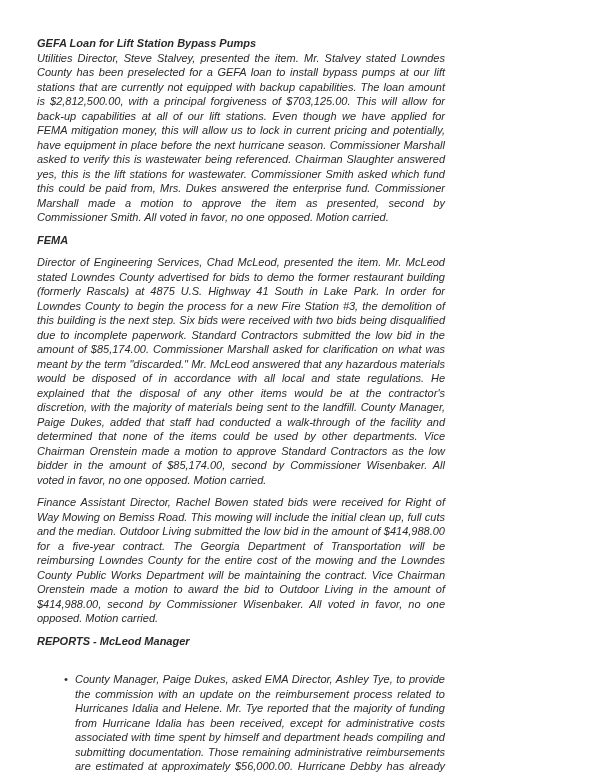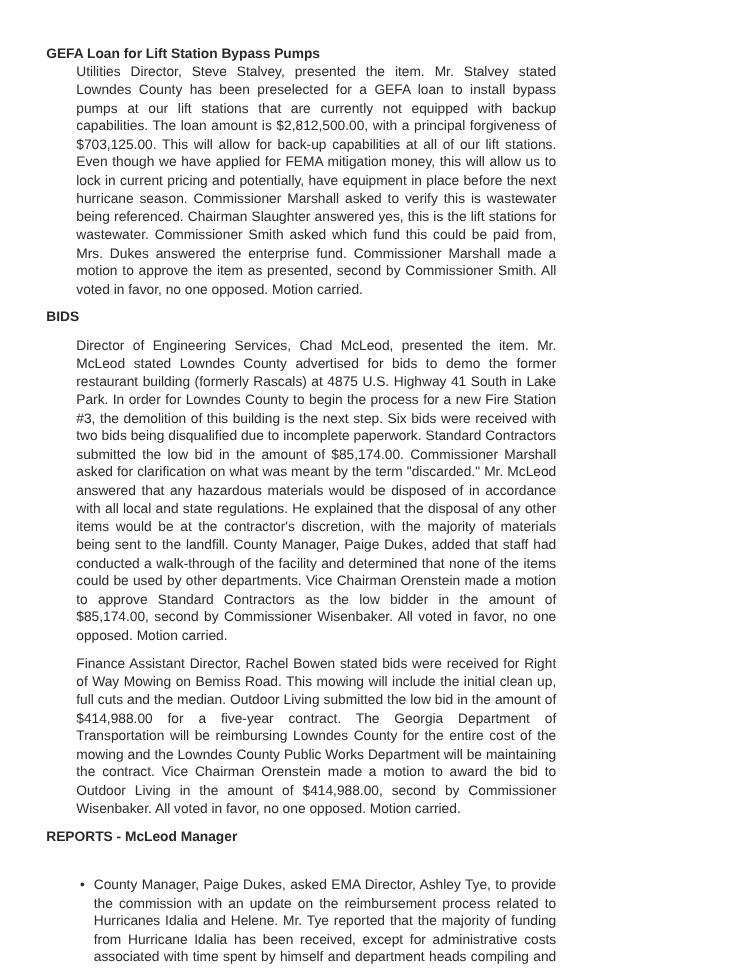--- a/index.html
+++ b/index.html
@@ -12,32 +12,32 @@
   }
   .page {
     width: 480px;
     height: 776px;
     background: #ffffff;
     padding: 36px 35px 10px 37px;
     color: #2a2a2a;
     font-size: 11px;
     line-height: 14.5px;
     overflow: hidden;
+    font-style: italic;
   }
   .section { margin-top: 8px; }
   .section:first-child { margin-top: 0; }
   .section-heading {
     font-size: 11px;
     font-weight: bold;
     line-height: 14.5px;
   }
   .section-body {
     text-align: justify;
     text-justify: inter-word;
-    margin-left: 24px;
   }
   .bullets {
     margin-top: 24px;
     padding-left: 38px;
     list-style: none;
   }
   .bullets li {
     position: relative;
     text-align: justify;
     text-justify: inter-word;
@@ -57,21 +57,21 @@
 <body>
 
 <div class="page">
 
   <div class="section">
     <div class="section-heading">GEFA Loan for Lift Station Bypass Pumps</div>
     <div class="section-body">Utilities Director, Steve Stalvey, presented the item. Mr. Stalvey stated Lowndes County has been preselected for a GEFA loan to install bypass pumps at our lift stations that are currently not equipped with backup capabilities. The loan amount is $2,812,500.00, with a principal forgiveness of $703,125.00. This will allow for back-up capabilities at all of our lift stations. Even though we have applied for FEMA mitigation money, this will allow us to lock in current pricing and potentially, have equipment in place before the next hurricane season. Commissioner Marshall asked to verify this is wastewater being referenced. Chairman Slaughter answered yes, this is the lift stations for wastewater. Commissioner Smith asked which fund this could be paid from, Mrs. Dukes answered the enterprise fund. Commissioner Marshall made a motion to approve the item as presented, second by Commissioner Smith. All voted in favor, no one opposed. Motion carried.</div>
   </div>
 
   <div class="section">
-    <div class="section-heading">BIDS</div>
+    <div class="section-heading">FEMA</div>
   </div>
 
   <div class="section">
     <div class="section-body">Director of Engineering Services, Chad McLeod, presented the item. Mr. McLeod stated Lowndes County advertised for bids to demo the former restaurant building (formerly Rascals) at 4875 U.S. Highway 41 South in Lake Park. In order for Lowndes County to begin the process for a new Fire Station #3, the demolition of this building is the next step. Six bids were received with two bids being disqualified due to incomplete paperwork. Standard Contractors submitted the low bid in the amount of $85,174.00. Commissioner Marshall asked for clarification on what was meant by the term "discarded." Mr. McLeod answered that any hazardous materials would be disposed of in accordance with all local and state regulations. He explained that the disposal of any other items would be at the contractor's discretion, with the majority of materials being sent to the landfill. County Manager, Paige Dukes, added that staff had conducted a walk-through of the facility and determined that none of the items could be used by other departments. Vice Chairman Orenstein made a motion to approve Standard Contractors as the low bidder in the amount of $85,174.00, second by Commissioner Wisenbaker. All voted in favor, no one opposed. Motion carried.</div>
   </div>
 
   <div class="section">
     <div class="section-body">Finance Assistant Director, Rachel Bowen stated bids were received for Right of Way Mowing on Bemiss Road. This mowing will include the initial clean up, full cuts and the median. Outdoor Living submitted the low bid in the amount of $414,988.00 for a five-year contract. The Georgia Department of Transportation will be reimbursing Lowndes County for the entire cost of the mowing and the Lowndes County Public Works Department will be maintaining the contract. Vice Chairman Orenstein made a motion to award the bid to Outdoor Living in the amount of $414,988.00, second by Commissioner Wisenbaker. All voted in favor, no one opposed. Motion carried.</div>
   </div>
 

